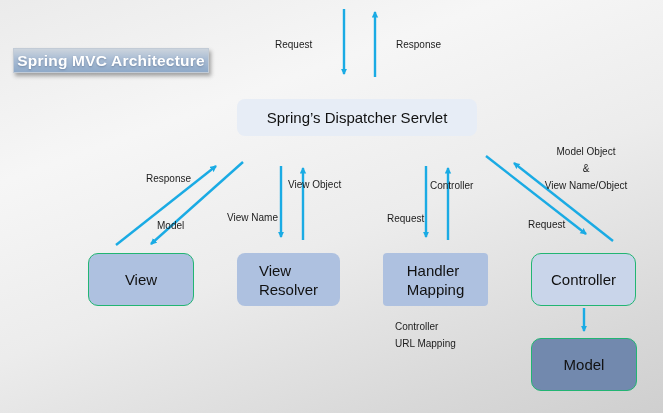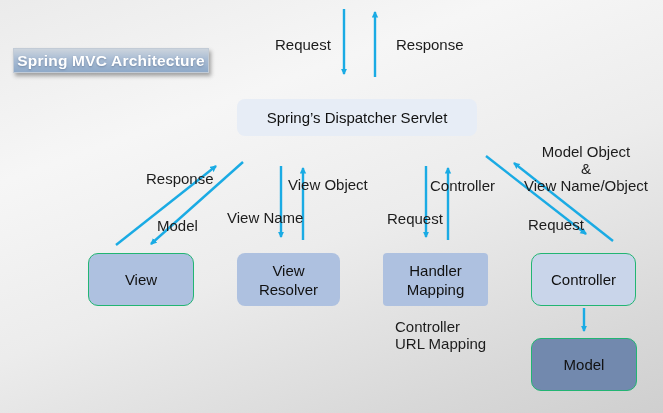--- a/index.html
+++ b/index.html
@@ -6,30 +6,29 @@
   body{font-family:"Liberation Sans", sans-serif;}
   .slide{
     position:relative;
     width:663px;height:413px;
     overflow:hidden;
     background:linear-gradient(160deg,#ebebeb 0%,#f6f6f6 28%,#ececec 55%,#d8d8d8 85%,#cfcfcf 100%);
   }
   .arrows{position:absolute;left:0;top:0;width:663px;height:413px;pointer-events:none;}
   .lbl{
     position:absolute;
-    font-size:15px;
+    font-size:10px;
     color:#1c1c1c;
     white-space:pre-line;
     line-height:17px;
   }
   .lbl.center{text-align:center;}
   .box{
     position:absolute;
     display:flex;align-items:center;justify-content:center;
-    text-align:center;
     font-size:15px;color:#111;
     white-space:pre-line;line-height:19px;
     border-radius:9px;
     box-sizing:border-box;
   }
   .dispatcher{
     left:237px;top:99px;width:240px;height:37px;
     background:#e7edf6;
     border-radius:8px;
     font-size:15px;

